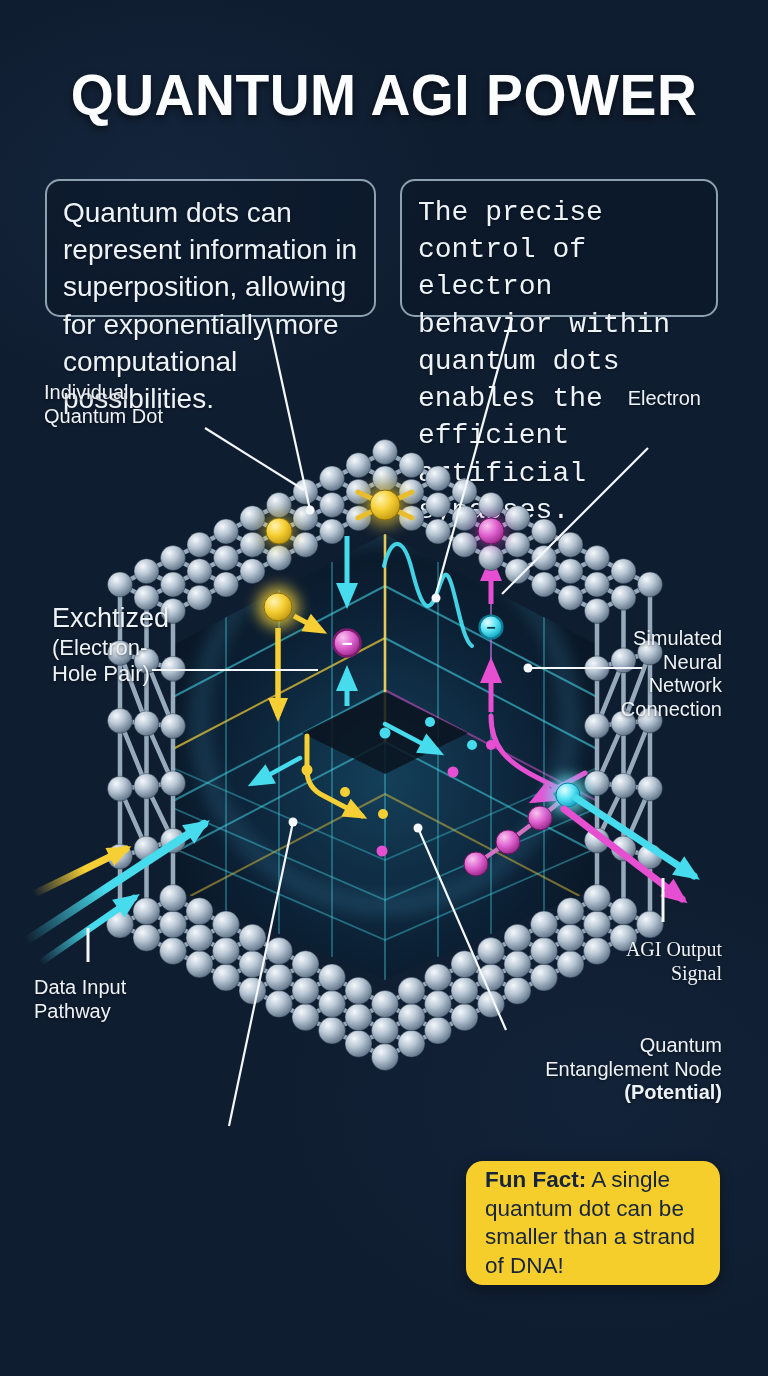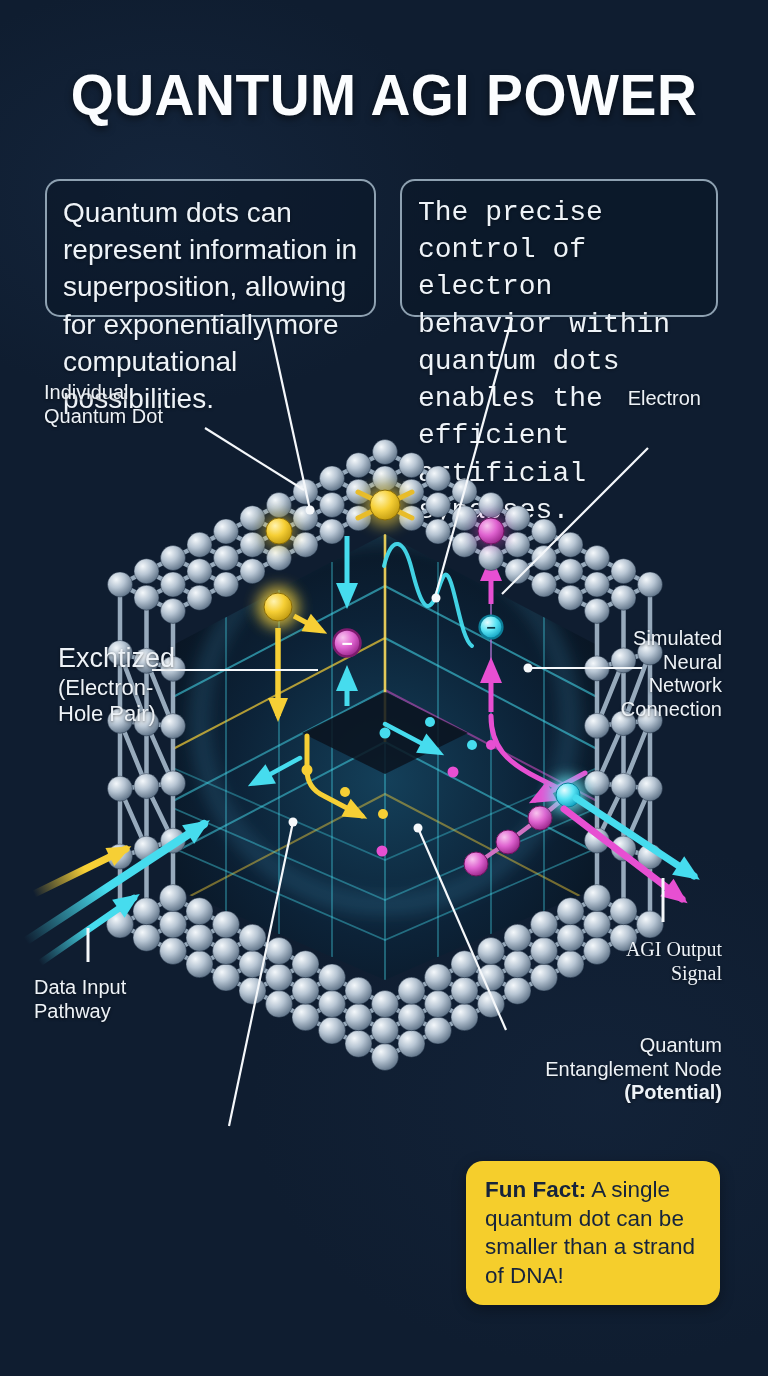--- a/index.html
+++ b/index.html
@@ -25,21 +25,21 @@
   }
   .co-left{left:45px;top:179px;width:331px;height:138px;}
   .co-right{left:400px;top:179px;width:318px;height:138px;font-family:Liberation Mono, monospace;}
   .co-bottom{left:44px;top:1128px;width:375px;height:186px;}
   .lbl{position:absolute;color:#edf2f7;font-size:20px;line-height:1.18;text-shadow:0 1px 3px rgba(0,0,0,.5);}
   .lbl .big{font-size:27px;}
   .lbl .bold{font-weight:700;}
   .r{text-align:right;}
   .funfact{
     position:absolute;left:466px;top:1161px;width:254px;box-sizing:border-box;
-    background:#f5ce2c;border-radius:17px;padding:15px 19px;
+    background:#f5ce2c;border-radius:17px;padding:5px 19px;
     color:#16243c;font-size:22.5px;line-height:1.27;font-weight:500;
     box-shadow:0 4px 14px rgba(0,0,0,.35);
   }
   .funfact b{font-weight:800;}
   svg.diagram{position:absolute;left:0;top:0;}
 </style>
 </head>
 <body>
 
 <div class="poster">
@@ -615,21 +615,21 @@
 
   <div class="lbl" style="left:44px;top:381px;">
     <div>Individual</div>
     <div>Quantum Dot</div>
   </div>
 
   <div class="lbl r" style="left:519px;top:387px;width:182px;">
     <div>Electron</div>
   </div>
 
-  <div class="lbl" style="left:58px;top:603px;font-size:22px;margin-top:40px;">
+  <div class="lbl" style="left:52px;top:603px;font-size:22px;">
     <div class="big">Exchtized</div>
     <div>(Electron-</div>
     <div>Hole Pair)</div>
   </div>
 
   <div class="lbl r" style="left:560px;top:627px;width:162px;">
     <div>Simulated</div>
     <div>Neural</div>
     <div>Network</div>
     <div>Connection</div>

